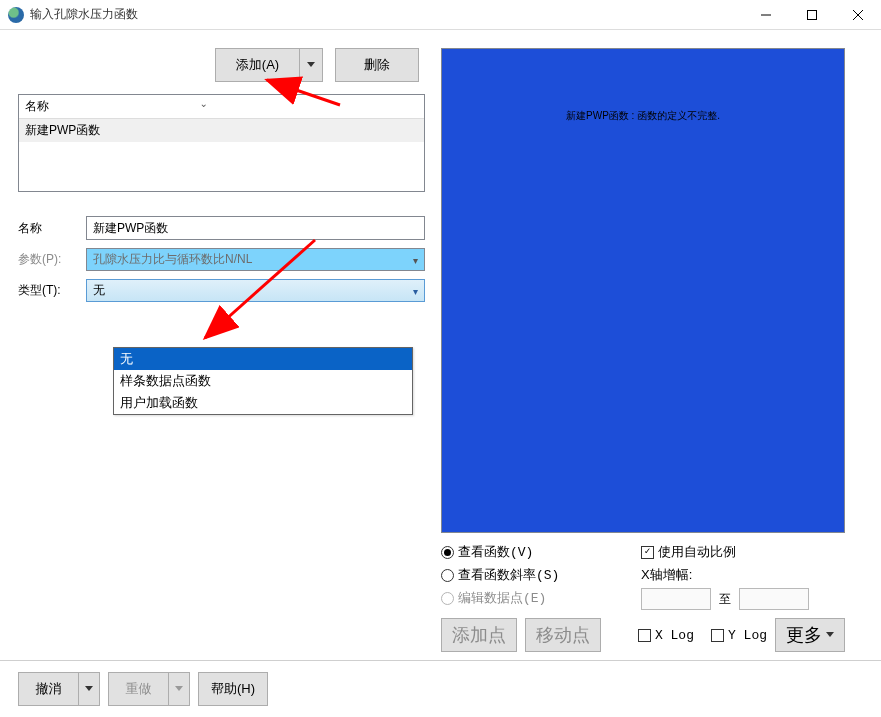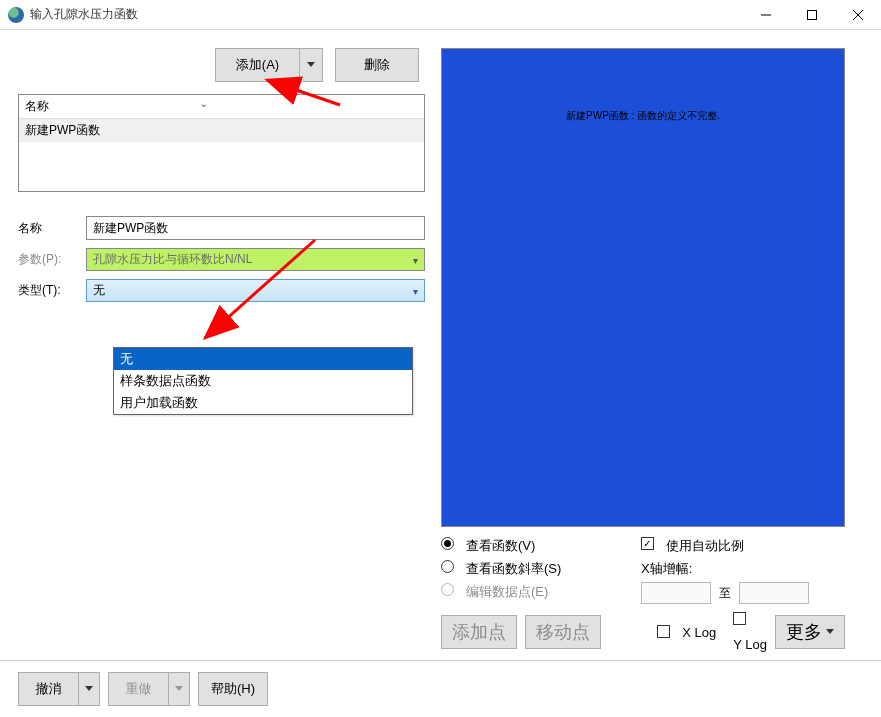--- a/index.html
+++ b/index.html
@@ -119,21 +119,21 @@
     height: 24px;
     border: 1px solid #828790;
     padding: 2px 6px;
     font-size: 12px;
     background: #fff;
   }
   .combo {
     flex: 1;
     height: 23px;
     border: 1px solid #828790;
-    background: #bef264;
+    background: #7dd3fc;
     display: flex;
     align-items: center;
     padding: 0 6px;
     position: relative;
     font-size: 12px;
     color: #6d6d6d;
   }
   .combo .caret {
     position: absolute; right: 6px; top: 50%; transform: translateY(-50%);
     font-size: 10px; color: #555;
@@ -173,24 +173,25 @@
     font-size: 10px;
     color: #000;
     min-height: 470px;
   }
 
   .right-controls {
     margin-top: 10px;
   }
   .radio-row, .check-row {
     display: flex;
-    align-items: flex-start;
-    gap: 12px;
+    align-items: center;
+    gap: 4px;
     margin-bottom: 5px;
     font-size: 13px;
+    font-family: Liberation Mono, monospace;
   }
   .radio-row.disabled, .disabled-text { color: #8c8c8c; }
   .radio {
     width: 13px; height: 13px; border-radius: 50%;
     border: 1px solid #333; background: #fff;
     display: inline-flex; align-items: center; justify-content: center;
   }
   .radio.disabled { border-color: #b5b5b5; }
   .radio .dot { width: 7px; height: 7px; border-radius: 50%; background: #000; }
   .check {
@@ -379,21 +380,21 @@
       </div>
 
       <div class="right-bottom-row">
         <div class="btn small disabled">添加点</div>
         <div class="btn small disabled">移动点</div>
         <div class="spacer"></div>
         <div class="check-row" style="margin:9px;">
           <span class="check"></span>
           <span>X Log</span>
         </div>
-        <div class="check-row" style="margin:0;flex-direction:column;">
+        <div class="check-row" style="margin:0;">
           <span class="check"></span>
           <span>Y Log</span>
         </div>
         <div class="btn small more-btn">
           <span>更多</span>
           <svg width="8" height="6">
               <polygon points="0,0 8,0 4,5" fill="#333"></polygon>
             </svg>
         </div>
       </div>

